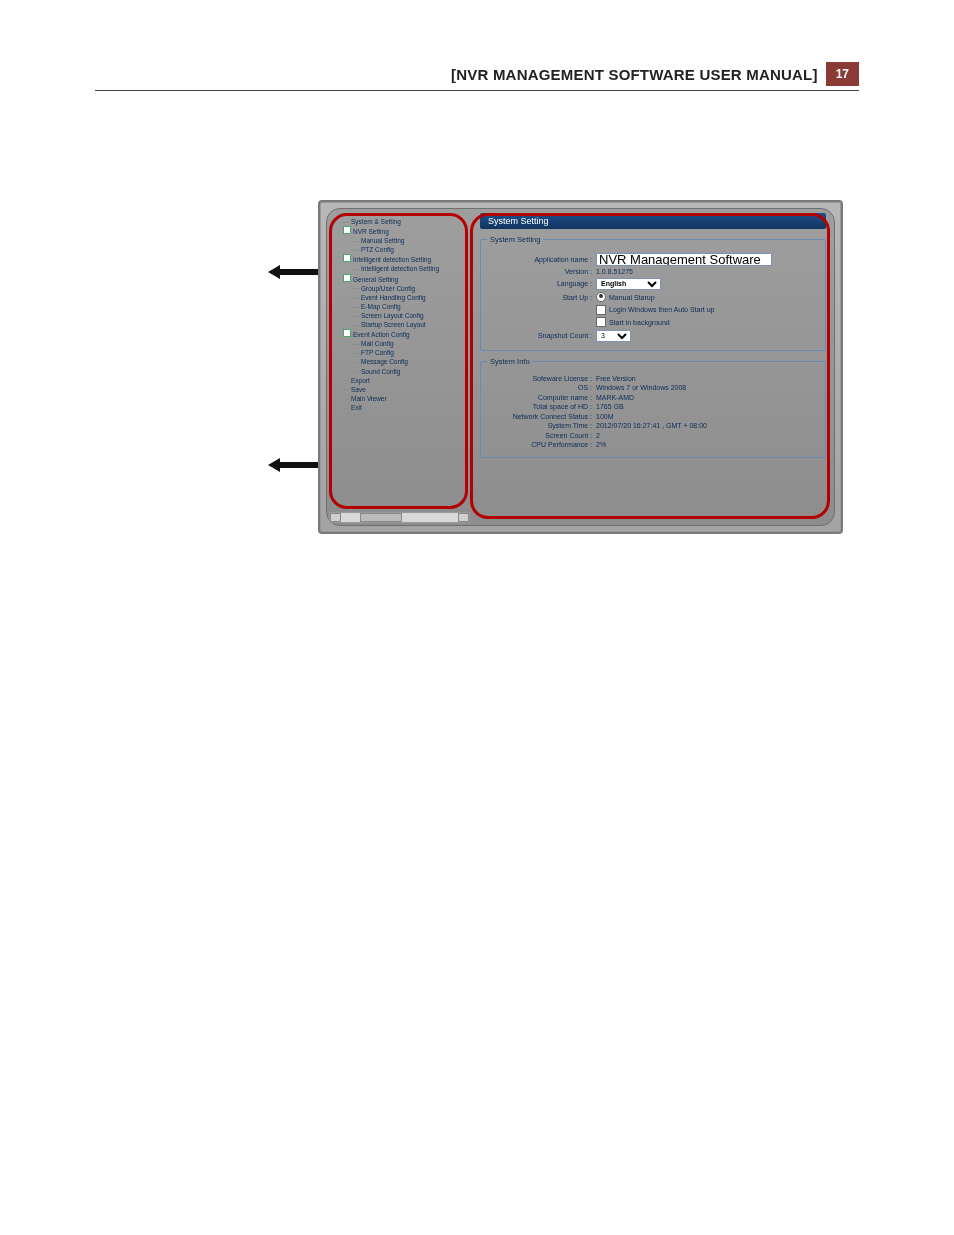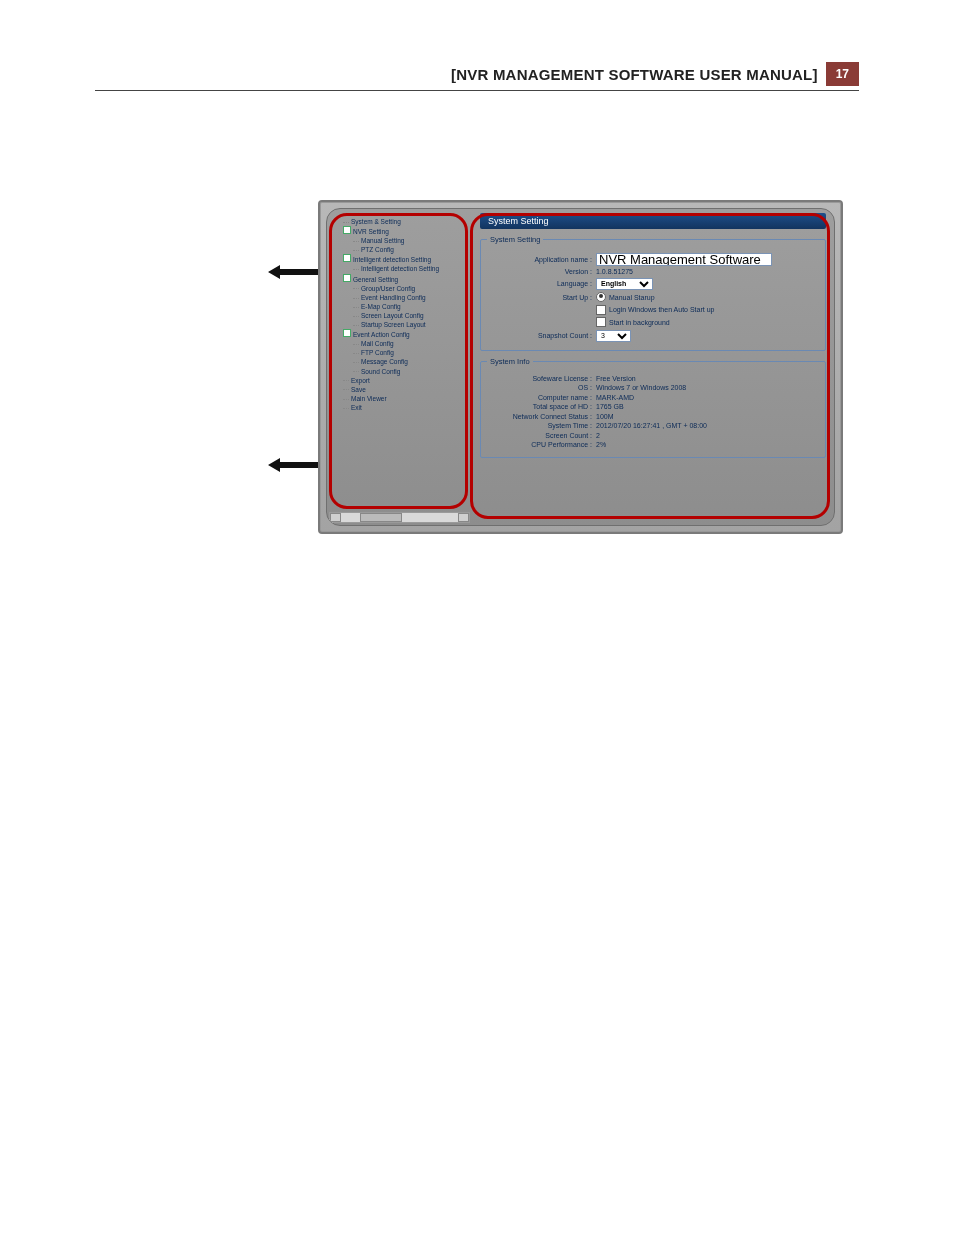--- a/index.html
+++ b/index.html
@@ -37,21 +37,21 @@
   .panel-title{background:linear-gradient(#1e4f8b,#12345f);color:#fff;font-size:9px;
     padding:3px 8px;border-radius:2px;margin-bottom:6px;display:block;}
   fieldset{border:1px solid #6a89b3;border-radius:2px;margin:0 0 6px 0;padding:6px 6px 6px 6px;}
   legend{color:#0b2a57;font-size:7.5px;padding:0 3px;}
   .row{display:flex;align-items:center;margin:2.5px 0;}
   .lab{width:105px;text-align:right;padding-right:4px;color:#0b2a57;}
   .val{color:#0b2a57;}
   input[type=text].f{font-size:13px;height:11px;border:1px solid #7a93b5;background:#fff;padding:0 2px;}
   select.f{font-size:7px;height:12px;border:1px solid #7a93b5;background:#fff;}
   .app-input{width:170px;}
-  .lang-select{width:57px;font-weight:700;}
+  .lang-select{width:65px;font-weight:700;}
   .snap-select{width:35px;}
   .radio, .chk{display:inline-block;width:8px;height:8px;border:1px solid #666;background:#fff;
     border-radius:50%;margin-right:3px;vertical-align:middle;}
   .radio.sel::after{content:"";display:block;width:4px;height:4px;background:#333;border-radius:50%;
     margin:1px auto;}
   .chk{border-radius:0;}
 </style>
 </head>
 <body>
 

